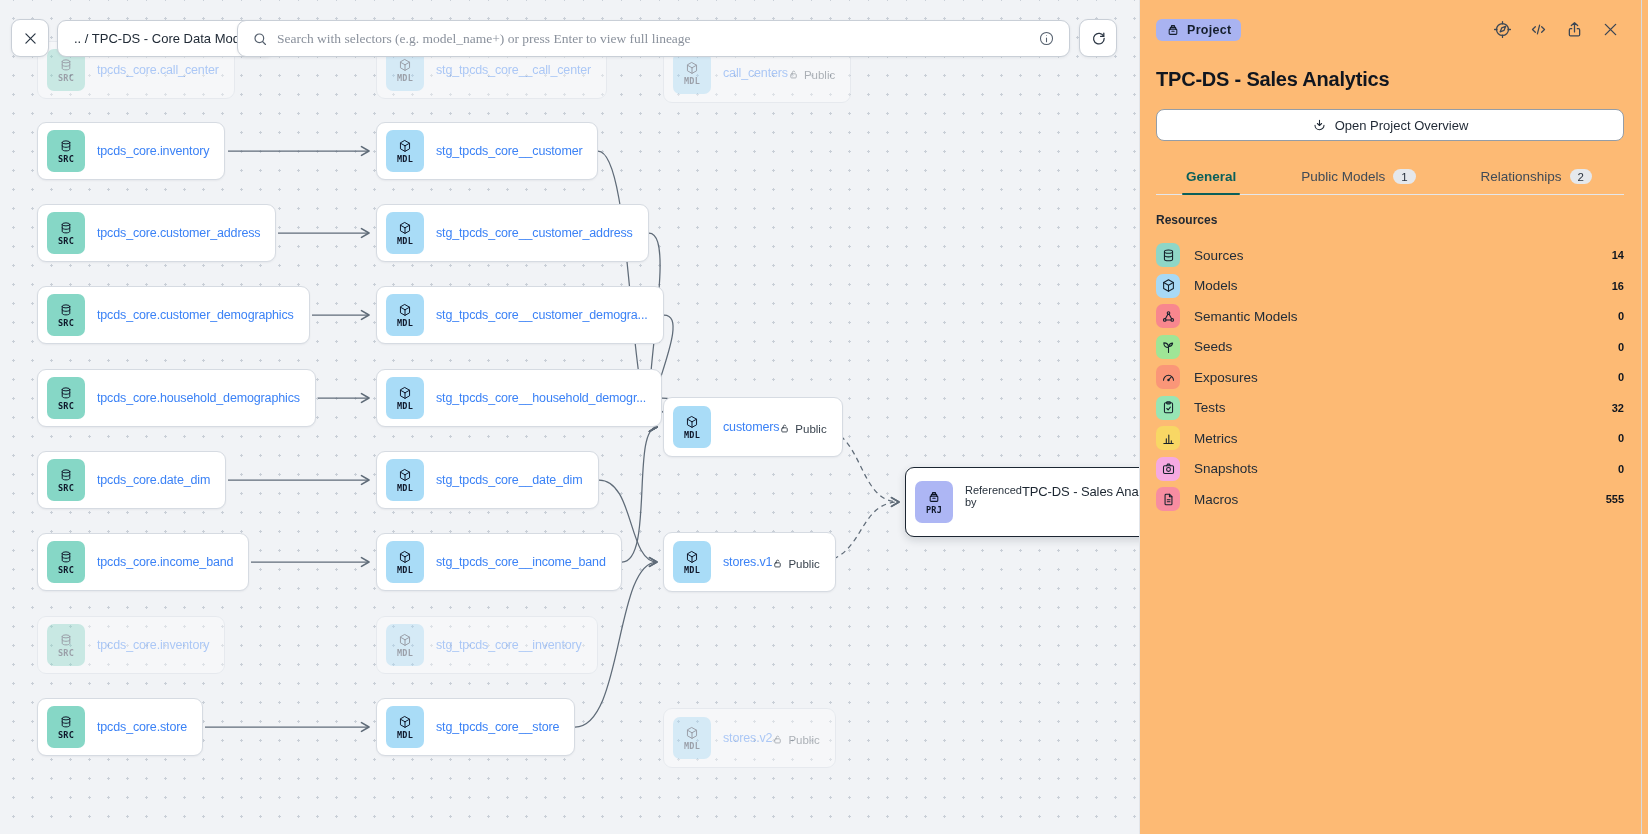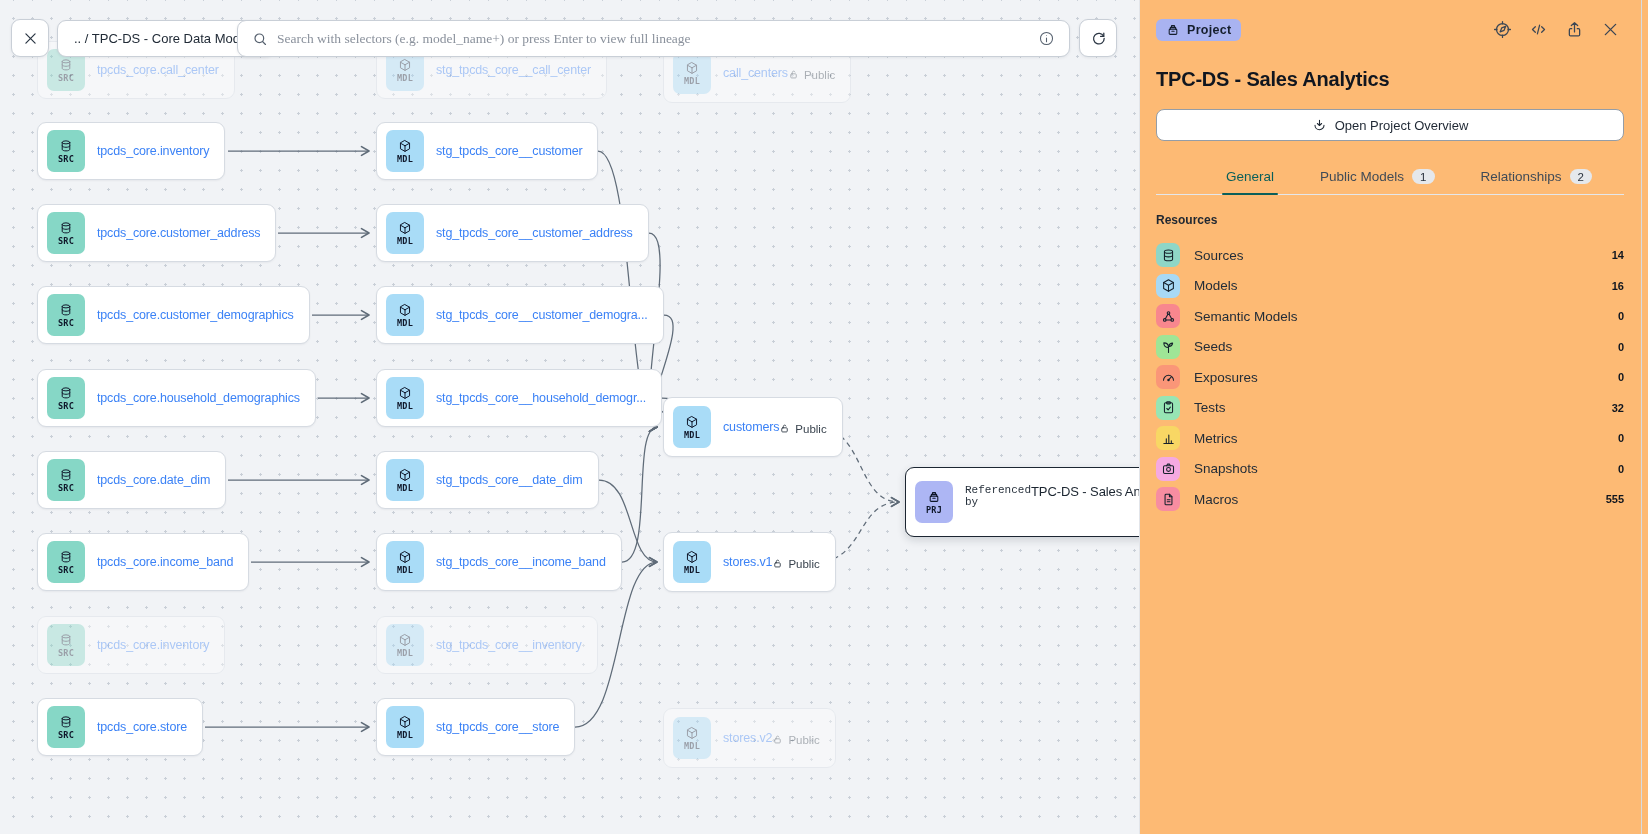--- a/index.html
+++ b/index.html
@@ -21,21 +21,21 @@
   .node.selected { border:1.6px solid #1c2632; box-shadow:0 3px 8px rgba(18,28,45,.16); }
   .nbadge { flex:none; width:38px; height:42px; border-radius:7px; display:flex; flex-direction:column;
     align-items:center; justify-content:center; gap:1px; color:#0f172a; }
   .nbadge svg { width:14px; height:14px; }
   .nbadge .code { font-family:"DejaVu Sans Mono", monospace; font-size:8.5px; font-weight:700; letter-spacing:.2px; }
   .b-src { background:#86d7c6; } .b-mdl { background:#a9dcf7; } .b-prj { background:#adb6f4; }
   .nlabel { font-size:12.5px; letter-spacing:-.15px; color:#3b82f6; white-space:nowrap; }
   .ncol { display:flex; justify-content:center; }
   .nsub { display:flex; align-items:center; gap:5px; margin-top:3px; color:#39434e; font-size:11.5px; }
   .nsub svg { width:11px; height:11px; color:#39434e; }
-  .prj-top { font-size:11px; color:#28323d; margin-bottom:13px;font-family:Liberation Mono, monospace; }
+  .prj-top { font-size:11px; color:#28323d; margin-bottom:13px; }
   .prj-label { font-size:13px; font-weight:500; white-space:nowrap; letter-spacing:-.1px; }
 
   
   .toolbar { position:absolute; left:0; top:0; width:100%; z-index:20; }
   .tb { position:absolute; background:#fff; border:1px solid #c9cfd7; border-radius:9px;
     box-shadow:0 1px 3px rgba(18,28,45,.07); display:flex; align-items:center; }
   .tb-icon-btn { width:38px; height:38px; justify-content:center; cursor:pointer; color:#2a3543; }
   .tb-icon-btn svg { width:17px; height:17px; }
   .breadcrumb-btn { height:37px; padding:0 16px; font-size:13px; color:#212b37; cursor:pointer; }
   .searchbox { height:37px; padding:0 14px; gap:9px; }
@@ -57,21 +57,21 @@
   .head-icon-btn svg { width:19px; height:19px; }
   .panel h1 { margin-top:25px; font-size:20px; font-weight:700; color:#10161f; letter-spacing:-.2px; }
   .subtitle { margin-top:7px; font-size:11.5px; color:#2e3843; }
   .overview-btn { margin-top:18px; width:100%; height:32px; background:#fff; border:1px solid #949da7;
     border-radius:8px; display:flex; align-items:center; justify-content:center; gap:8px;
     font-family:inherit; font-size:13px; color:#1f2834; cursor:pointer; }
   .overview-btn svg { width:15px; height:15px; color:#1f2834; }
   .tabs { margin-top:23px; display:flex; justify-content:space-between; padding:0 30px 0 28px; border-bottom:1px solid #e4e7eb; }
   .tab { position:relative; border:none; background:none; font-family:inherit; display:flex; align-items:center;
     gap:8px; padding:5px 2px 10px; font-size:13.5px; color:#414b56; cursor:pointer; }
-  .tab.active { color:#0a5f5a; font-weight:400;margin-left:40px; }
+  .tab.active { color:#0a5f5a; font-weight:700; }
   .tab.active::after { content:""; position:absolute; left:-2px; right:-2px; bottom:-1px; height:2.5px; background:#0a5f5a; border-radius:2px; }
   .pill { background:#e5e8ec; color:#2a323d; border-radius:999px; padding:1.5px 8px; font-size:11.5px; font-weight:400; }
   .res-header { margin-top:18px; font-size:12px; font-weight:700; color:#1f2731; }
   .res-list { margin-top:13px; }
   .res-row { display:flex; align-items:center; gap:14px; height:30.5px; }
   .res-icon { flex:none; width:24px; height:24px; border-radius:7px; display:flex; align-items:center; justify-content:center; color:#15212c; }
   .res-icon svg { width:15px; height:15px; }
   .res-label { flex:1; font-size:13.5px; color:#232d38; }
   .res-count { font-size:11px; font-weight:600; color:#10161f; }
   #symbol-defs { position:absolute; width:0; height:0; overflow:hidden; }

